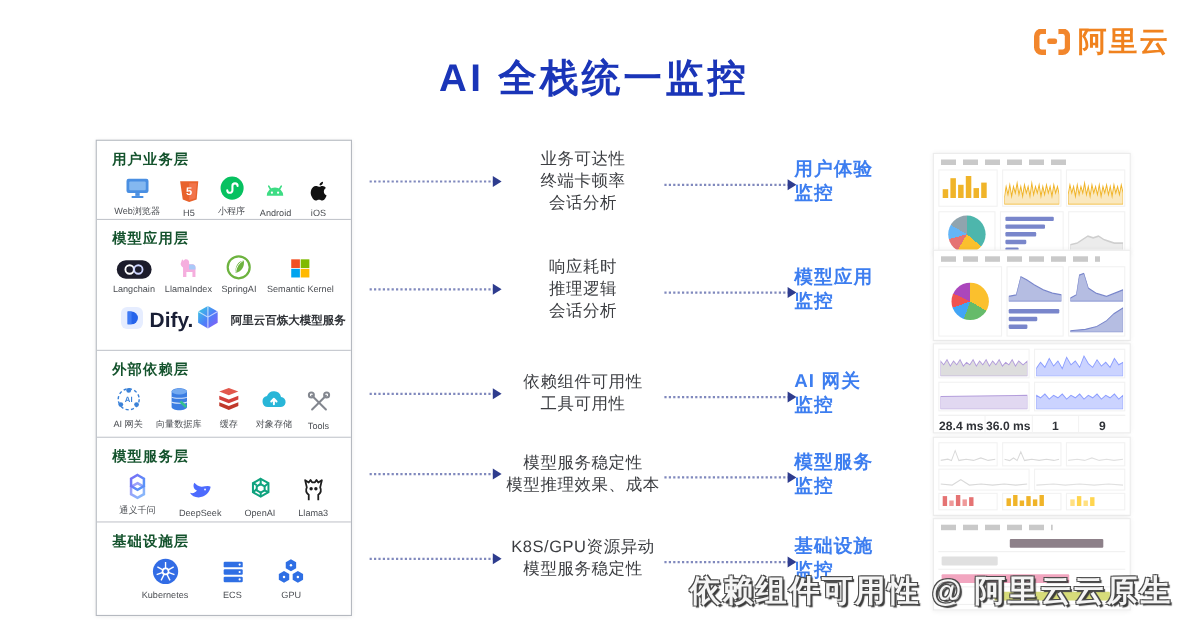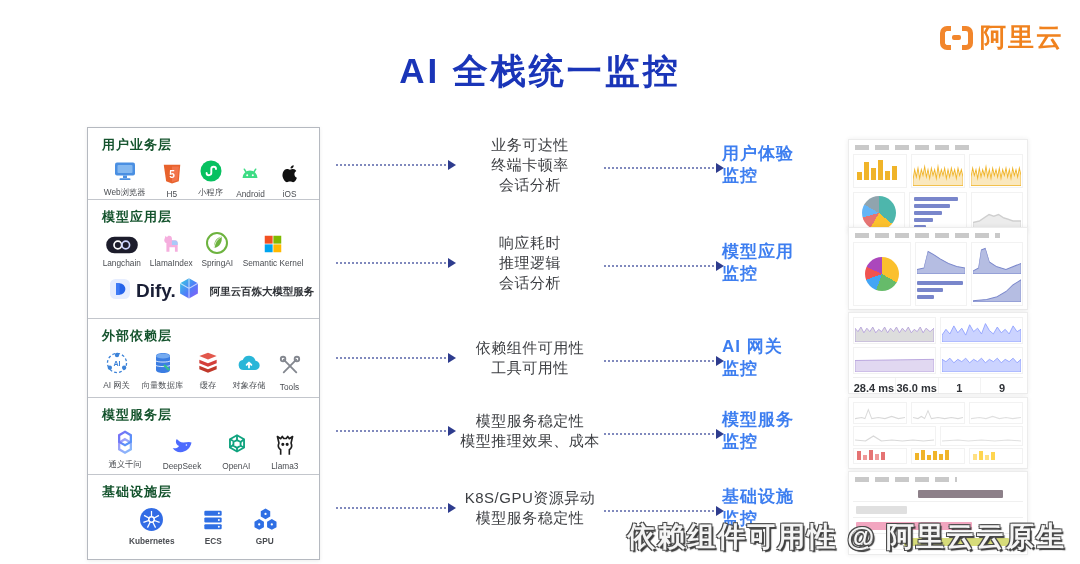--- a/index.html
+++ b/index.html
@@ -319,21 +319,21 @@
                 <circle cx="14" cy="11.4" r=".7" fill="#1e1e1e"></circle>
               </svg>
             </span>
           <span class="ilabel">Llama3</span>
         </div>
       </div>
     </div>
 
     <div class="layer l5">
       <div class="layer-name">基础设施层</div>
-      <div class="items" style="padding:0 18px;font-weight:bold;">
+      <div class="items" style="padding:0 18px;">
         <div class="item">
           <span>
               <svg width="27" height="27" viewBox="0 0 24 24">
                 <circle cx="12" cy="12" r="10.2" fill="#326ce5"></circle>
                 <g stroke="#fff" stroke-width="1.1">
                   <line x1="12" y1="12" x2="12" y2="4.4"></line>
                   <line x1="12" y1="12" x2="18.6" y2="8.3"></line>
                   <line x1="12" y1="12" x2="19.2" y2="14.6"></line>
                   <line x1="12" y1="12" x2="15.6" y2="19.2"></line>
                   <line x1="12" y1="12" x2="8.4" y2="19.2"></line>

